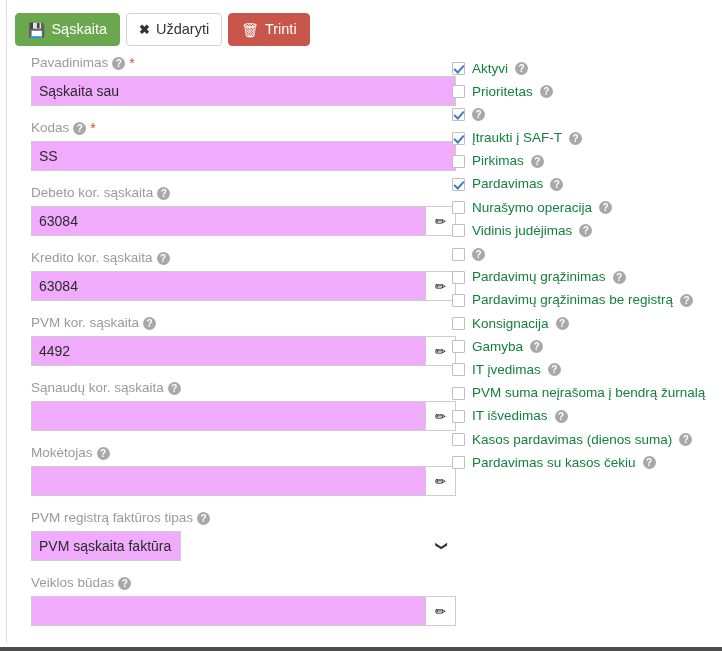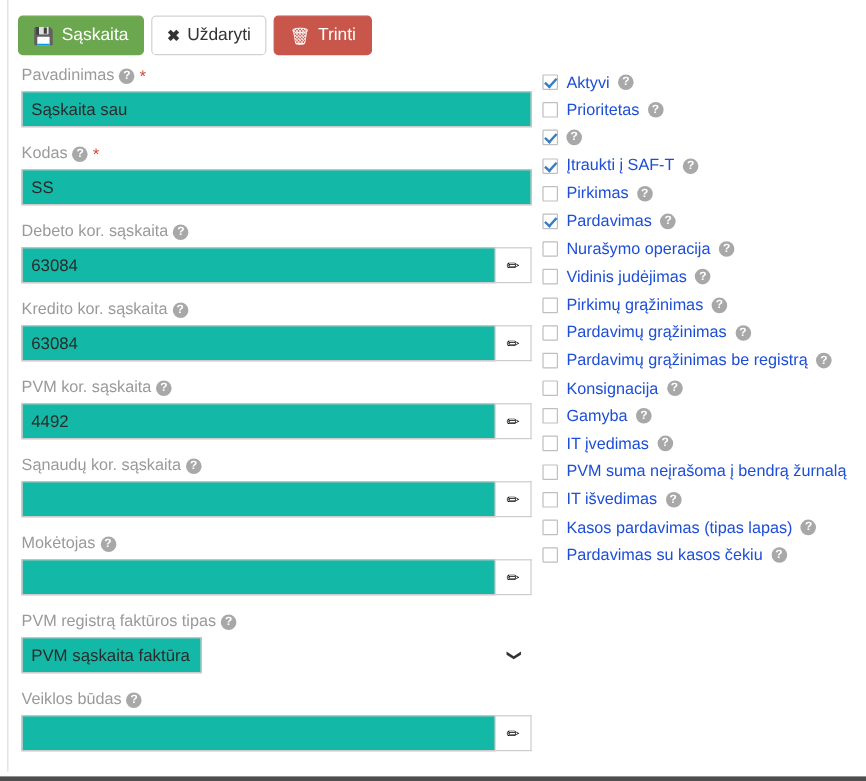--- a/index.html
+++ b/index.html
@@ -64,21 +64,21 @@
   }
   .btn-save { background: #6ba74e; color: #ffffff; border-color: #6ba74e; }
   .btn-close { background: #ffffff; color: #333333; border-color: #d2d2d2; }
   .btn-delete { background: #c9564b; color: #ffffff; border-color: #c9564b; }
   .btn .glyph { font-size: 14px; line-height: 1; display: inline-block; }
   .btn-close .glyph { font-weight: bold; font-size: 13px; }
 
   
   .form-col {
     position: absolute;
-    left: 10px; top: 54px;
+    left: 23px; top: 54px;
     width: 425px;
   }
   .field { margin-bottom: 13px; }
   .field-label {
     font-size: 13.5px;
     color: #9a9a9a;
     margin-bottom: 4px;
     display: flex;
     align-items: center;
     gap: 4px;
@@ -102,21 +102,21 @@
 
   .input-wrap {
     display: flex;
     width: 100%;
     height: 30px;
   }
   .text-input {
     flex: 1 1 auto;
     height: 30px;
     border: 1px solid #cccccc;
-    background: #14b8a6;
+    background: #f0abfc;
     font-size: 14px;
     color: #2b2b2b;
     padding: 0 7px;
     font-family: "Liberation Sans", sans-serif;
     outline: none;
     min-width: 0;
   }
   .edit-btn {
     flex: 0 0 auto;
     width: 30px; height: 30px;
@@ -172,21 +172,21 @@
     content: "";
     position: absolute;
     left: 3px; top: 0px;
     width: 4px; height: 8px;
     border: solid #3b7dc4;
     border-width: 0 2px 2px 0;
     transform: rotate(42deg);
   }
   .check-label {
     font-size: 13.5px;
-    color: #1d4ed8;
+    color: #15803d;
     line-height: 18px;
     white-space: nowrap;
   }
 </style>
 </head>
 <body>
 
 <div id="page">
 
   <div class="left-rail"></div>
@@ -345,21 +345,20 @@
           <span class="check-label">Nurašymo operacija</span>
           <span class="help-icon">?</span>
         </div>
         <div class="check-row">
           <span class="cb"></span>
           <span class="check-label">Vidinis judėjimas</span>
           <span class="help-icon">?</span>
         </div>
         <div class="check-row">
           <span class="cb"></span>
-          <span class="check-label">Pirkimų grąžinimas</span>
           <span class="help-icon">?</span>
         </div>
         <div class="check-row">
           <span class="cb"></span>
           <span class="check-label">Pardavimų grąžinimas</span>
           <span class="help-icon">?</span>
         </div>
         <div class="check-row">
           <span class="cb"></span>
           <span class="check-label">Pardavimų grąžinimas be registrą</span>
@@ -384,21 +383,21 @@
           <span class="cb"></span>
           <span class="check-label">PVM suma neįrašoma į bendrą žurnalą</span>
         </div>
         <div class="check-row">
           <span class="cb"></span>
           <span class="check-label">IT išvedimas</span>
           <span class="help-icon">?</span>
         </div>
         <div class="check-row">
           <span class="cb"></span>
-          <span class="check-label">Kasos pardavimas (tipas lapas)</span>
+          <span class="check-label">Kasos pardavimas (dienos suma)</span>
           <span class="help-icon">?</span>
         </div>
         <div class="check-row">
           <span class="cb"></span>
           <span class="check-label">Pardavimas su kasos čekiu</span>
           <span class="help-icon">?</span>
         </div>
       </div>
 
   </div>

